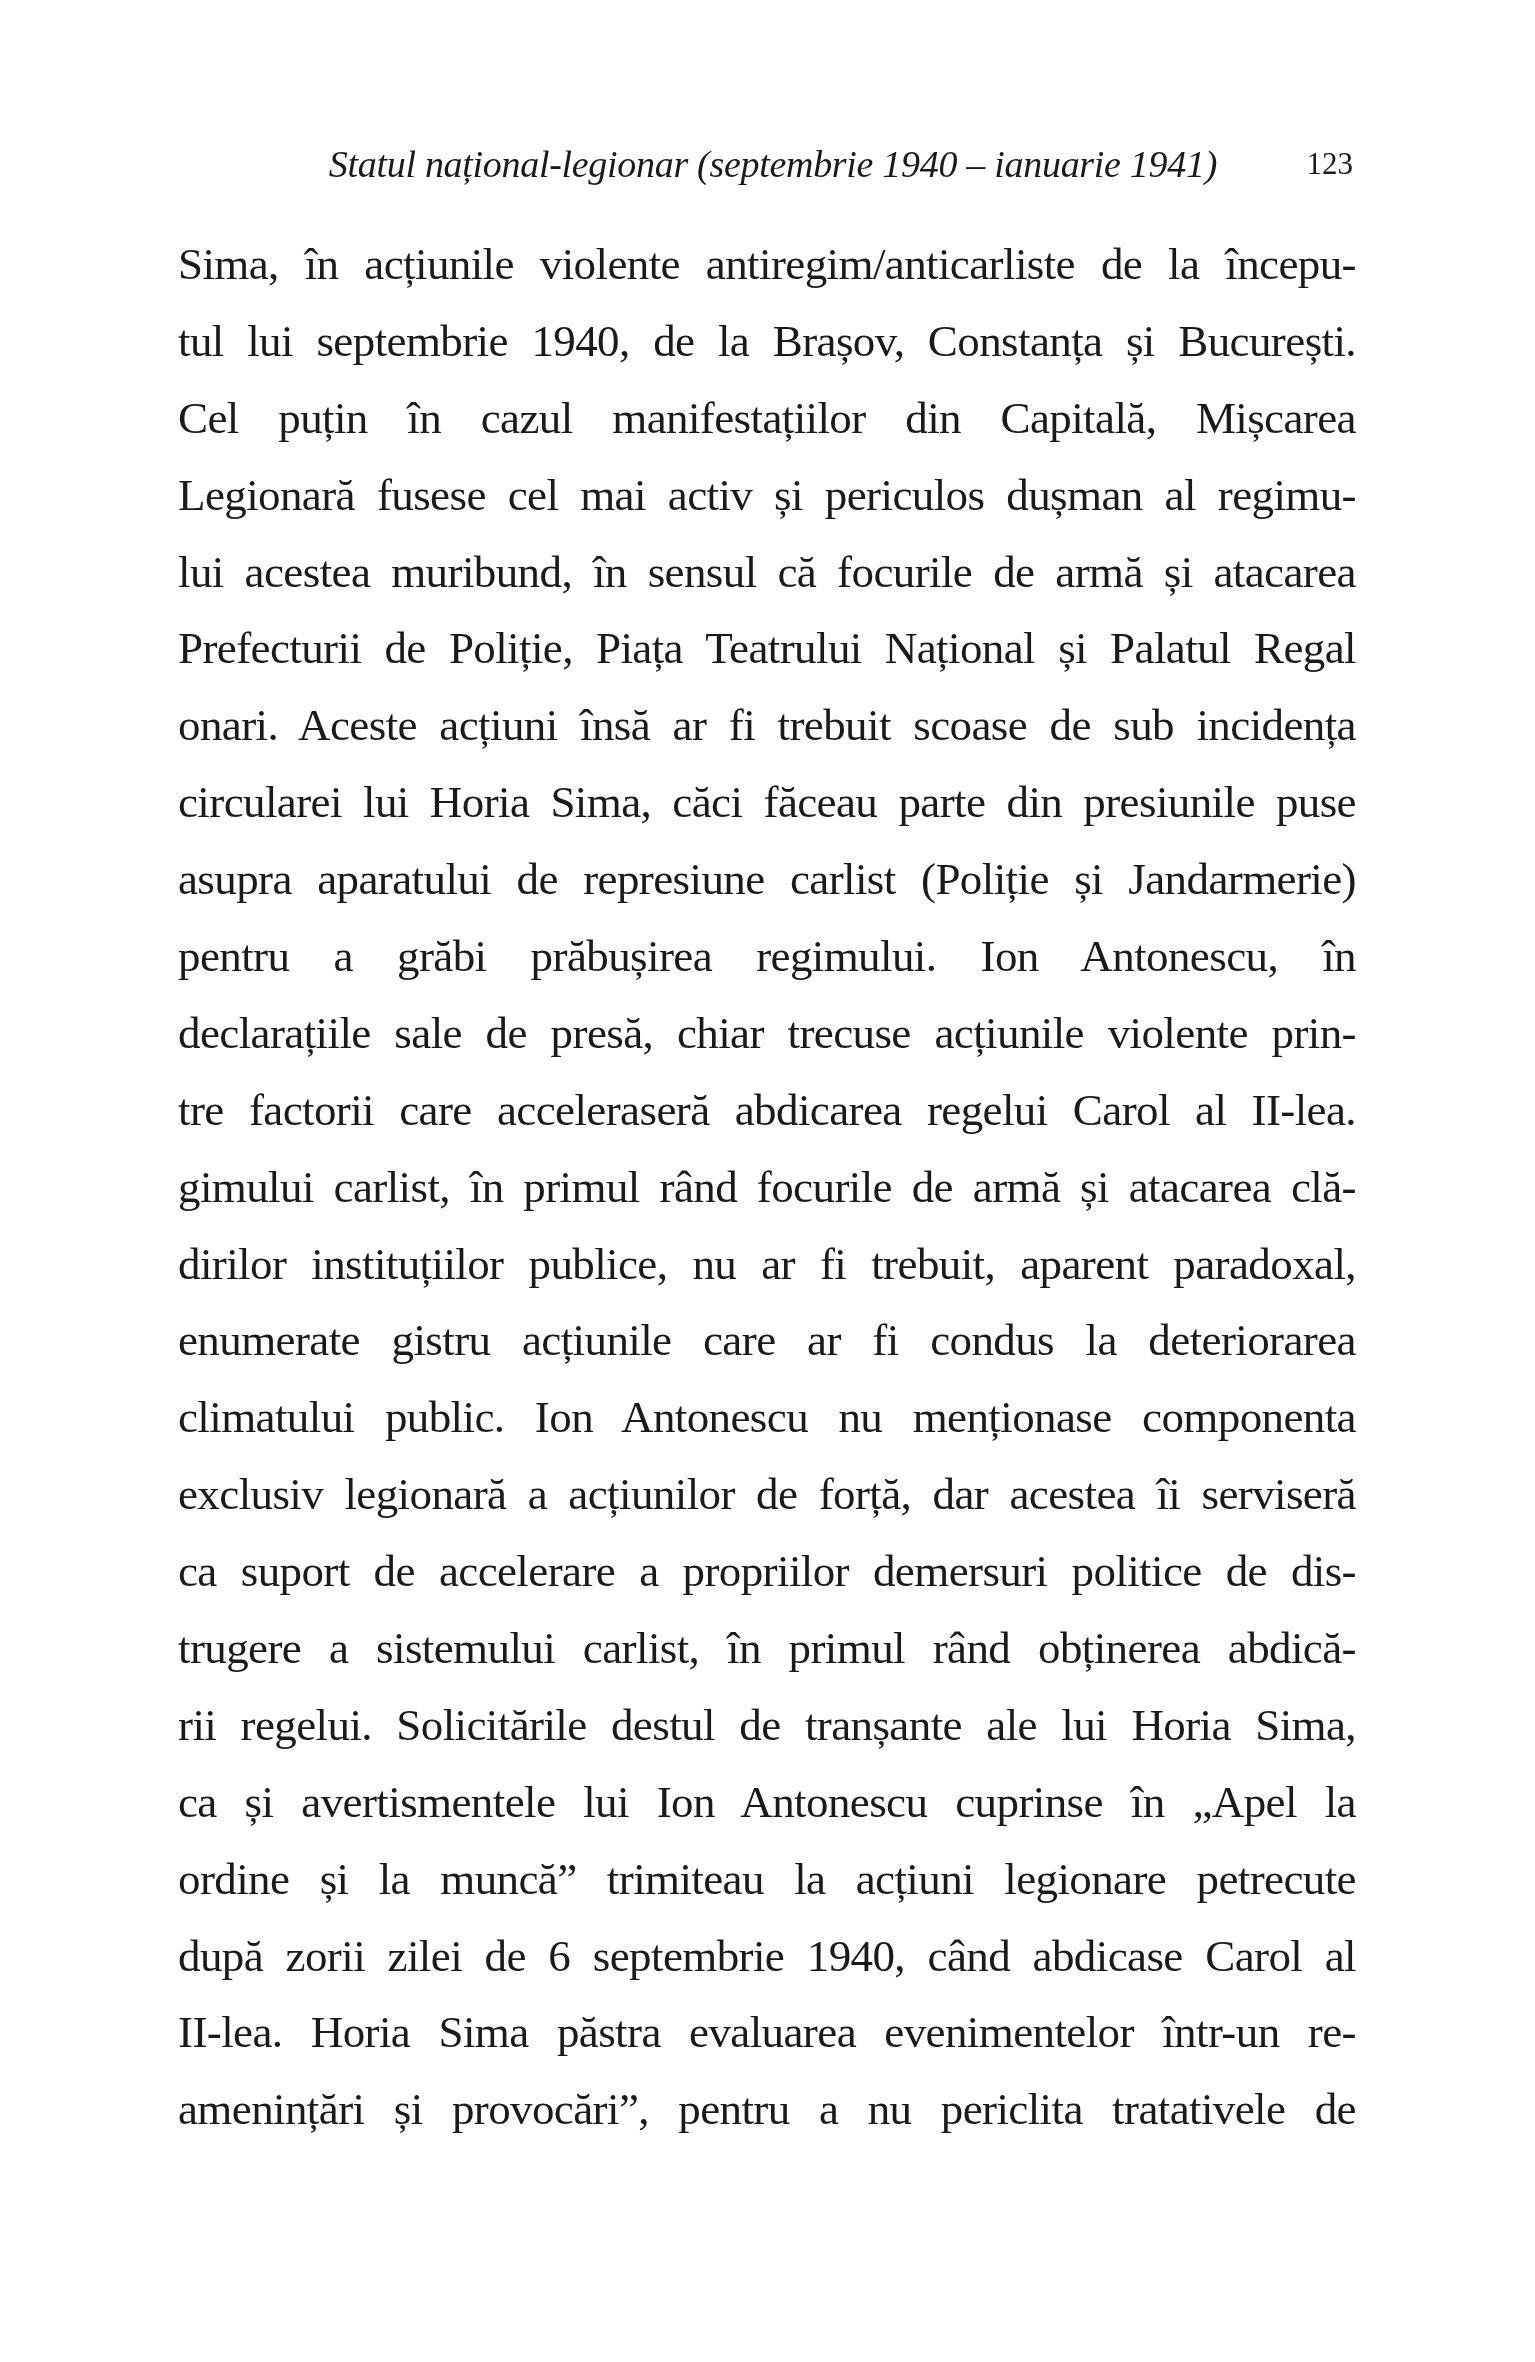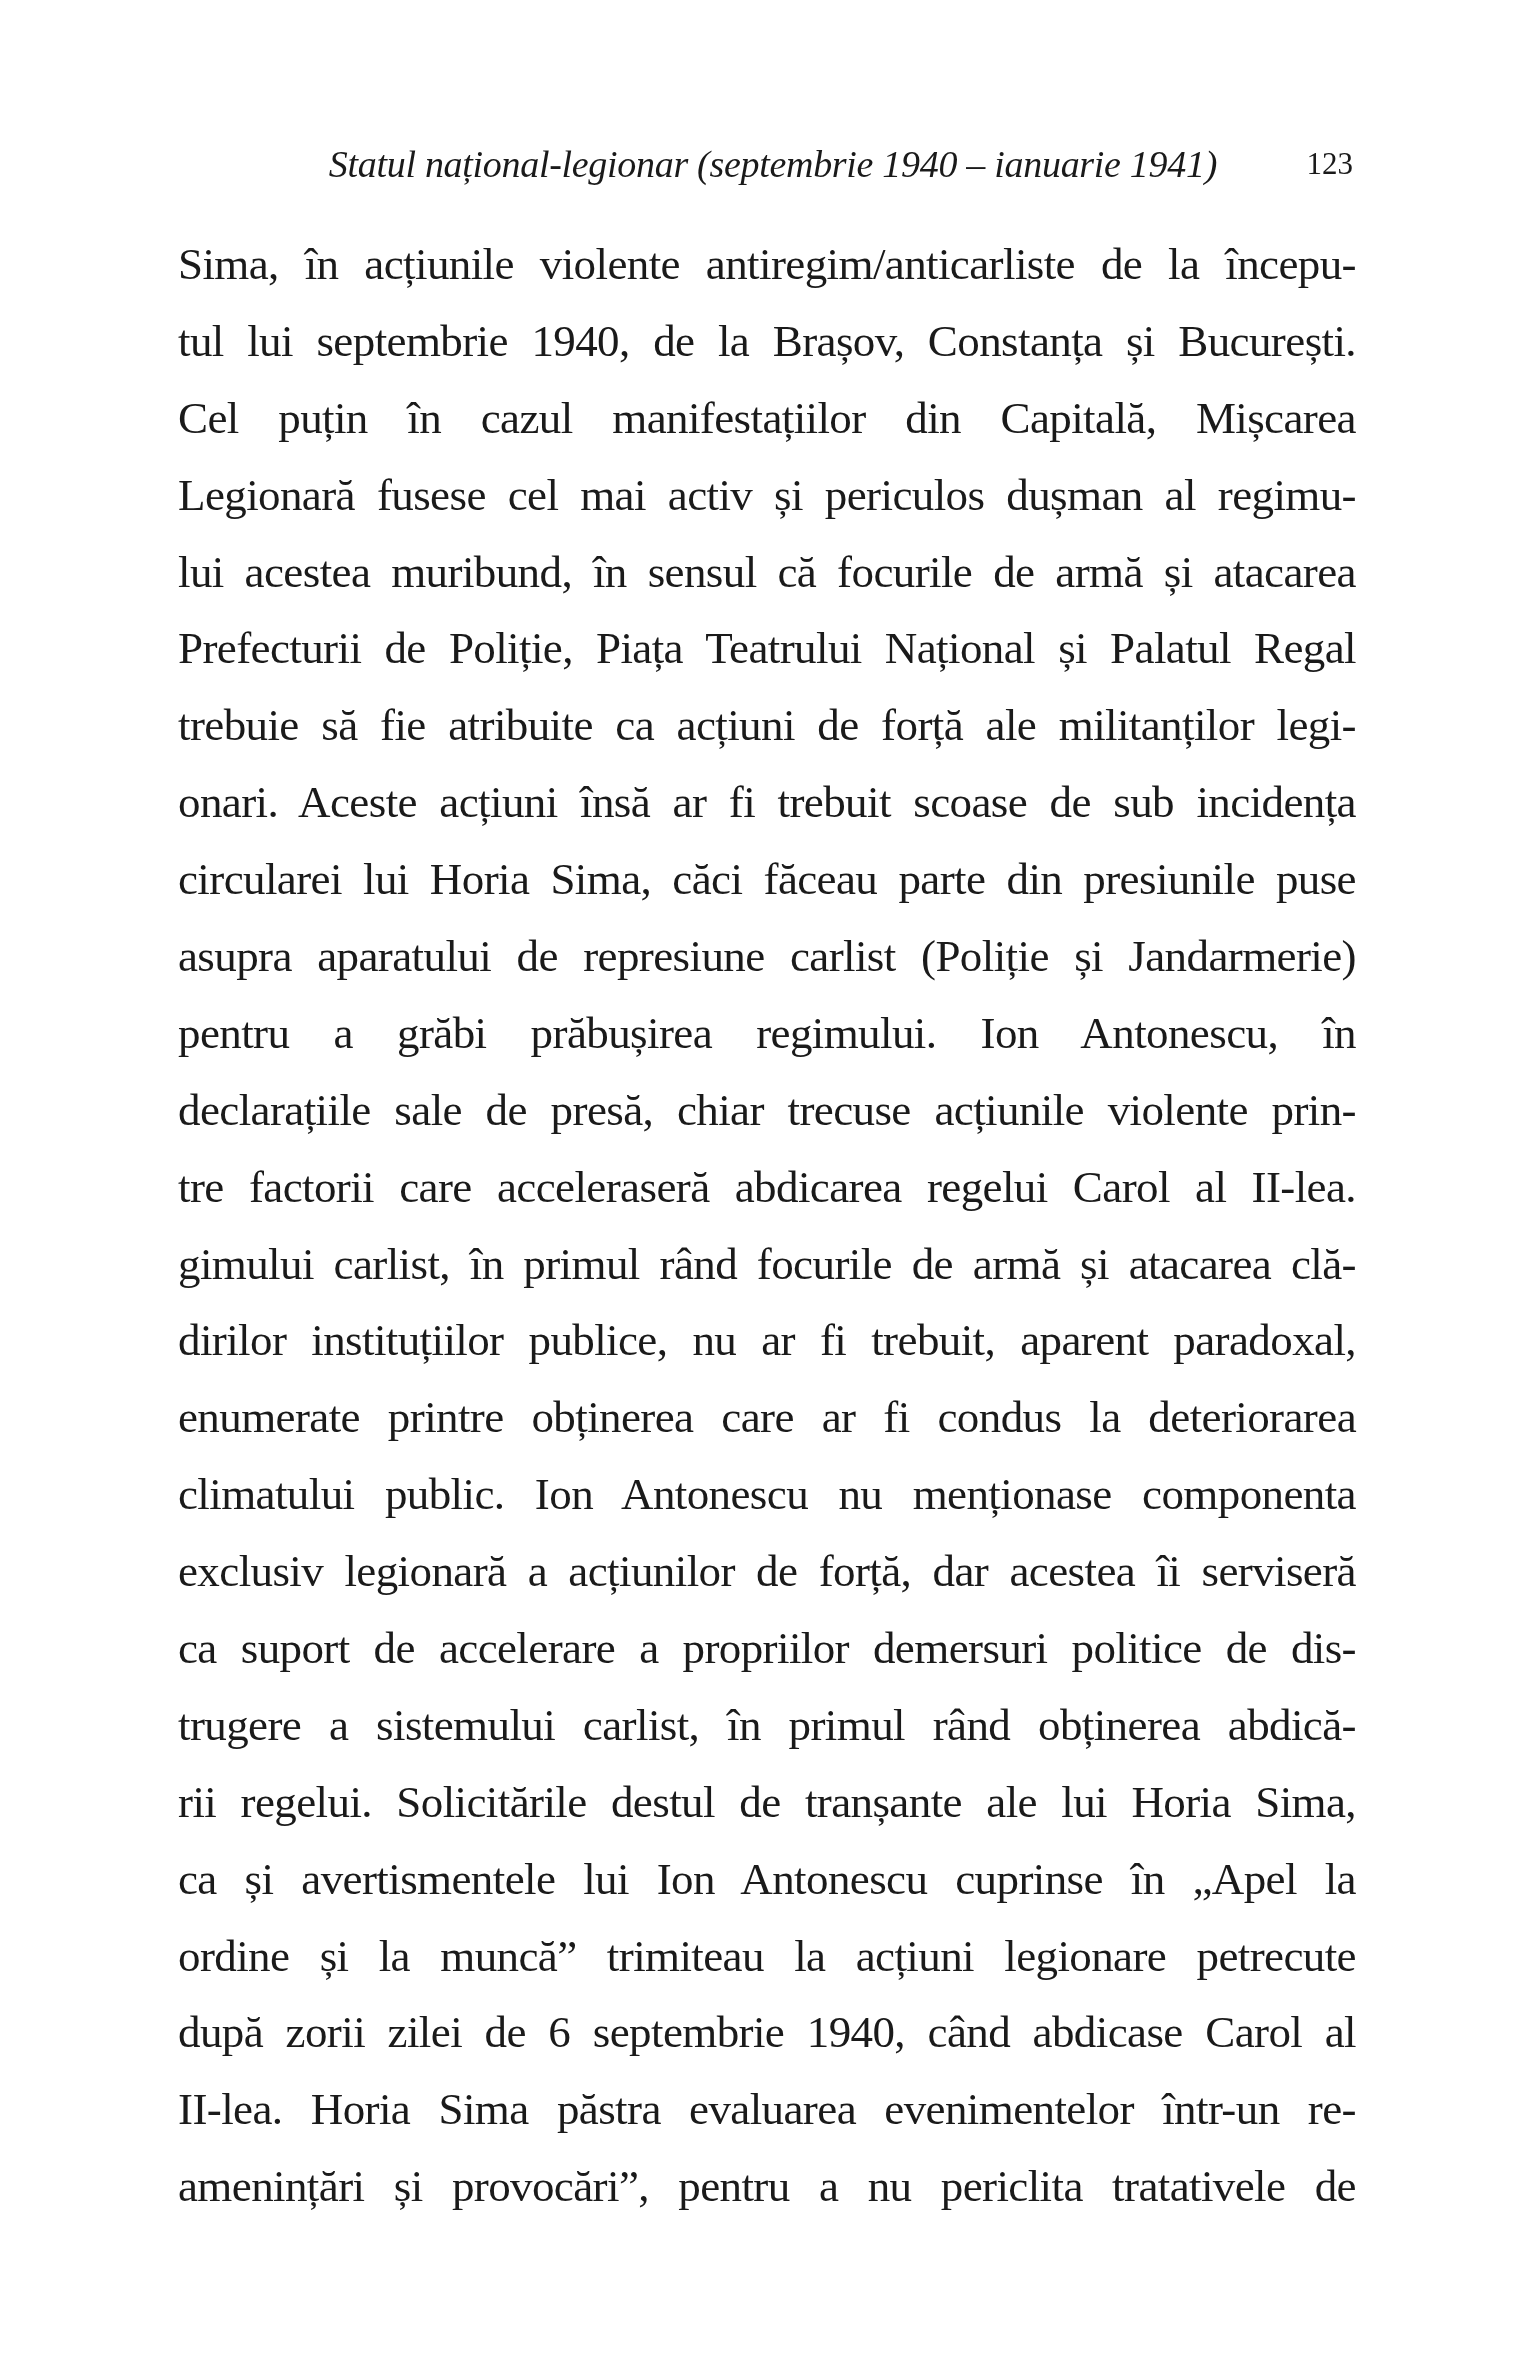--- a/index.html
+++ b/index.html
@@ -65,30 +65,29 @@
   <span class="page-number">123</span>
 </div>
 
 <div class="body-text">
   <span class="line">Sima, în acțiunile violente antiregim/anticarliste de la începu-</span>
   <span class="line">tul lui septembrie 1940, de la Brașov, Constanța și București.</span>
   <span class="line">Cel puțin în cazul manifestațiilor din Capitală, Mișcarea</span>
   <span class="line">Legionară fusese cel mai activ și periculos dușman al regimu-</span>
   <span class="line">lui acestea muribund, în sensul că focurile de armă și atacarea</span>
   <span class="line">Prefecturii de Poliție, Piața Teatrului Național și Palatul Regal</span>
-  <span class="line">trebuie să fie atribuite ca acțiuni de forță ale militanților legi-</span>
   <span class="line">onari. Aceste acțiuni însă ar fi trebuit scoase de sub incidența</span>
   <span class="line">circularei lui Horia Sima, căci făceau parte din presiunile puse</span>
   <span class="line">asupra aparatului de represiune carlist (Poliție și Jandarmerie)</span>
   <span class="line">pentru a grăbi prăbușirea regimului. Ion Antonescu, în</span>
   <span class="line">declarațiile sale de presă, chiar trecuse acțiunile violente prin-</span>
   <span class="line">tre factorii care acceleraseră abdicarea regelui Carol al II-lea.</span>
   <span class="line">gimului carlist, în primul rând focurile de armă și atacarea clă-</span>
   <span class="line">dirilor instituțiilor publice, nu ar fi trebuit, aparent paradoxal,</span>
-  <span class="line">enumerate printre obținerea care ar fi condus la deteriorarea</span>
+  <span class="line">enumerate gistru acțiunile care ar fi condus la deteriorarea</span>
   <span class="line">climatului public. Ion Antonescu nu menționase componenta</span>
   <span class="line">exclusiv legionară a acțiunilor de forță, dar acestea îi serviseră</span>
   <span class="line">ca suport de accelerare a propriilor demersuri politice de dis-</span>
   <span class="line">trugere a sistemului carlist, în primul rând obținerea abdică-</span>
   <span class="line">rii regelui. Solicitările destul de tranșante ale lui Horia Sima,</span>
   <span class="line">ca și avertismentele lui Ion Antonescu cuprinse în „Apel la</span>
   <span class="line">ordine și la muncă” trimiteau la acțiuni legionare petrecute</span>
   <span class="line">după zorii zilei de 6 septembrie 1940, când abdicase Carol al</span>
   <span class="line">II-lea. Horia Sima păstra evaluarea evenimentelor într-un re-</span>
   <span class="line">amenințări și provocări”, pentru a nu periclita tratativele de</span>

